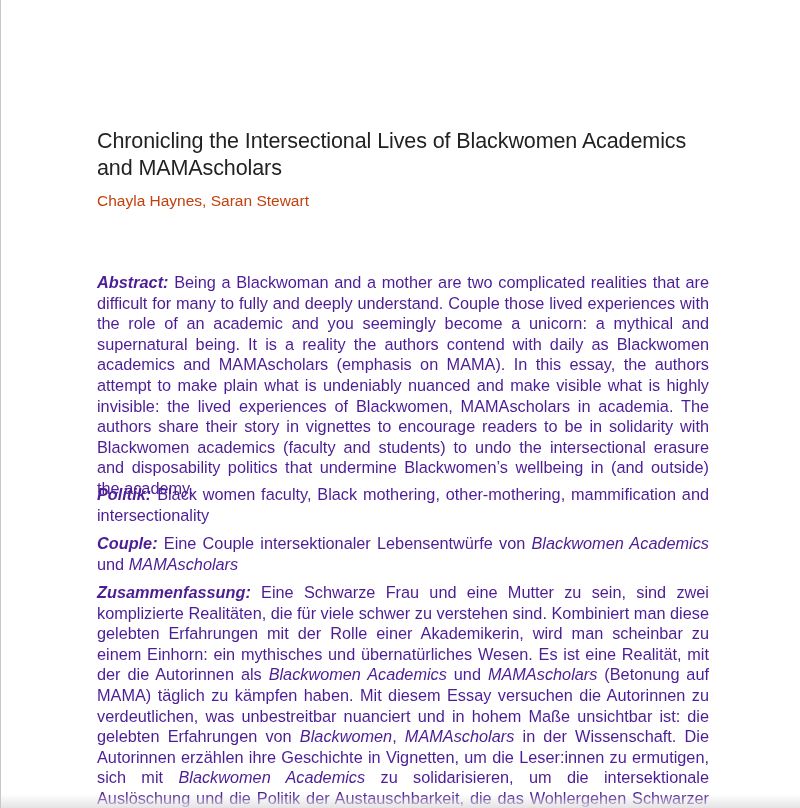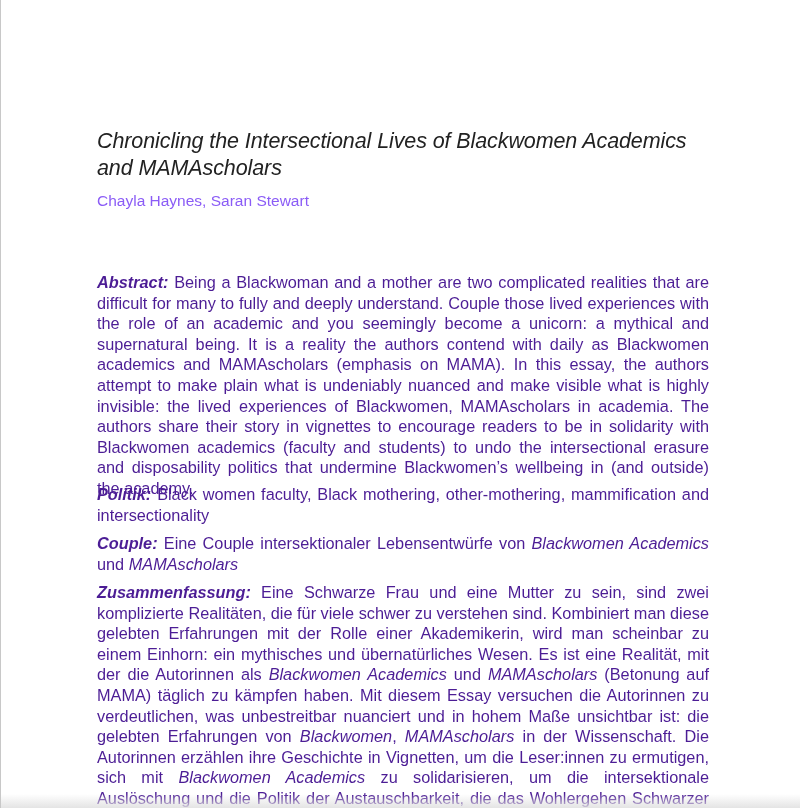--- a/index.html
+++ b/index.html
@@ -26,30 +26,29 @@
       top: 128px;
       left: 0;
       width: 620px;
       font-family: "Liberation Sans", sans-serif;
       font-size: 21.5px;
       line-height: 27px;
       color: #222222;
       font-weight: normal;
       margin: 0;
       letter-spacing: -0.1px;
-      font-style: italic;
     }
     .authors {
       position: absolute;
       top: 191px;
       left: 0;
       font-family: "Liberation Sans", sans-serif;
       font-size: 15.5px;
       line-height: 20px;
-      color: #8b5cf6;
+      color: #c2410c;
     }
     .body-text {
       font-family: Liberation Sans, sans-serif;
       font-size: 16.3px;
       line-height: 20.6px;
       color: #4c1d95;
       text-align: justify;
       margin: 0;
       hyphens: manual;
     }

